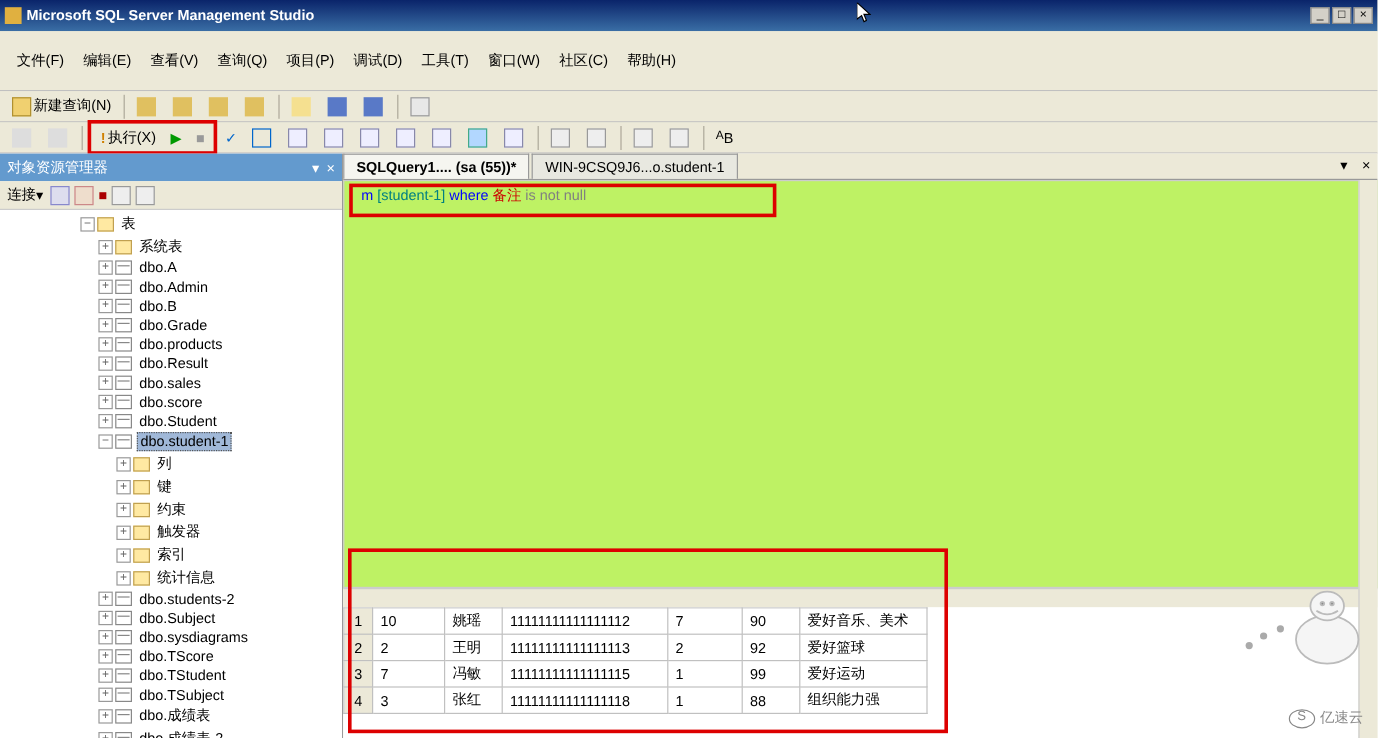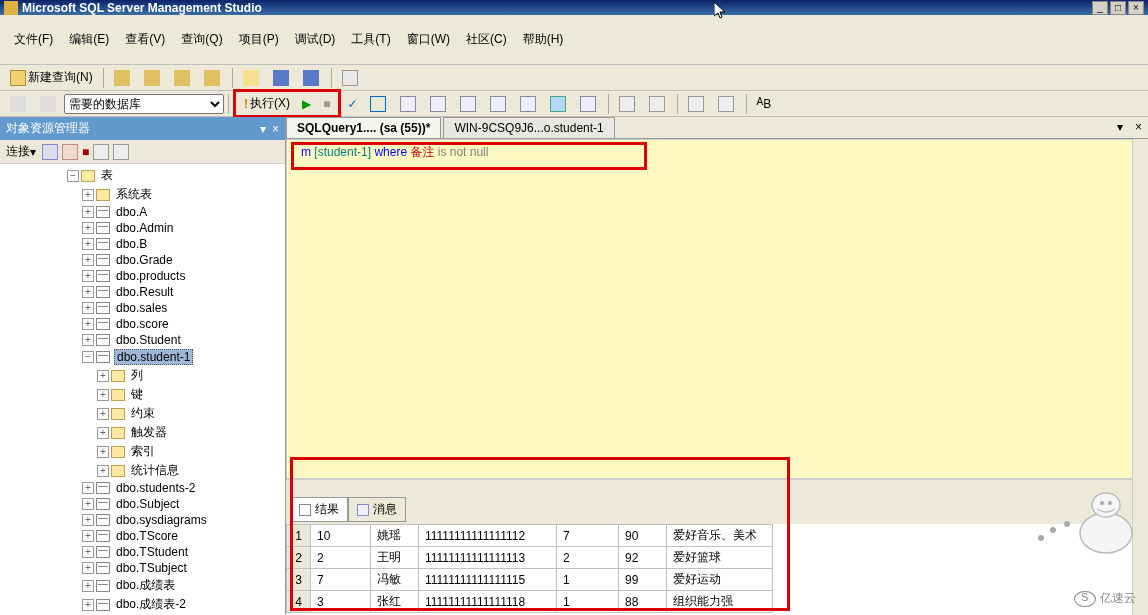--- a/index.html
+++ b/index.html
@@ -1,17 +1,17 @@
 <!DOCTYPE html>
 <html><head>
 <meta charset="utf-8">
 <style>
 * { margin: 0; padding: 0; box-sizing: border-box; font-family: "SimSun", Tahoma, sans-serif; font-size: 12px; }
 body { background: #ece9d8; width: 1148px; height: 615px; overflow: hidden; position: relative; }
-.titlebar { background: linear-gradient(#0a246a, #3a6ea5); color: #fff; height: 15px; display: flex; align-items: center; padding: 0 4px; }
+.titlebar { background: linear-gradient(#0a246a, #3a6ea5); color: #fff; height: 26px; display: flex; align-items: center; padding: 0 4px; }
 .titlebar .icon { width: 14px; height: 14px; background: #e0b040; margin-right: 4px; }
 .titlebar .title { flex: 1; font-weight: bold; }
 .titlebar .wbtn { width: 16px; height: 14px; background: #d4d0c8; margin-left: 2px; border: 1px solid #888; text-align: center; line-height: 12px; font-size: 10px; color: #000; }
 .menubar { background: #ece9d8; display: flex; padding: 14px 6px; border-bottom: 1px solid #c0c0c0; }
 .menubar .mitem { padding: 2px 8px; }
 .toolbar { background: #ece9d8; display: flex; align-items: center; padding: 2px 4px; height: 26px; border-bottom: 1px solid #c0c0c0; }
 .tbtn { display: inline-flex; align-items: center; padding: 2px 4px; margin: 0 1px; border: 1px solid transparent; }
 .tbtn .ico { width: 16px; height: 16px; margin-right: 2px; }
 .tsep { width: 1px; height: 20px; background: #aca899; margin: 0 4px; }
 select { font-size: 12px; height: 20px; }
@@ -31,21 +31,21 @@
 .tree-item .table-ico::before { content: ''; position: absolute; top: 3px; left: 1px; right: 1px; border-top: 1px solid #888; }
 .tree-item.selected .label { background: #a0b8d8; border: 1px dotted #555; padding: 0 2px; }
 .tree-item .label { padding: 0 2px; }
 .ind-1 { padding-left: 65px; }
 .ind-2 { padding-left: 80px; }
 .ind-3 { padding-left: 95px; }
 .right-panel { flex: 1; display: flex; flex-direction: column; background: #fff; position: relative; }
 .tabs { display: flex; background: #ece9d8; border-bottom: 1px solid #999; height: 22px; }
 .tab { padding: 3px 10px; background: #f5f5f0; border: 1px solid #999; border-bottom: none; margin-right: 2px; font-weight: bold; }
 .tab.inactive { font-weight: normal; background: #e8e8e0; }
-.editor { background: #fef9c3; height: 340px; position: relative; border: 1px solid #ccc; margin: 0; overflow: auto; }
+.editor { background: #bef264; height: 340px; position: relative; border: 1px solid #ccc; margin: 0; overflow: auto; }
 .editor-highlight { border: 3px solid #d00; position: absolute; top: 2px; left: 4px; width: 356px; height: 28px; pointer-events: none; }
 .sql-line { font-family: "Courier New", monospace; font-size: 13px; padding: 4px 14px; white-space: pre; }
 .kw-blue { color: #0000ff; }
 .kw-teal { color: #008080; }
 .kw-red { color: #cc0000; }
 .kw-gray { color: #808080; }
 .results-highlight { border: 3px solid #d00; position: absolute; left: 290px; bottom: 4px; width: 500px; height: 154px; pointer-events: none; z-index: 10; }
 .bottom { flex: 1; display: flex; flex-direction: column; background: #ece9d8; }
 .result-tabs { display: flex; padding: 2px 4px; }
 .rtab { padding: 3px 8px; background: #fff; border: 1px solid #999; display: flex; align-items: center; gap: 4px; }
@@ -131,23 +131,20 @@
     </div>
 </div>
 
 <div class="toolbar">
   <div class="tbtn">
       <span class="ico" style="background:#ddd"></span>
     </div>
   <div class="tbtn">
       <span class="ico" style="background:#ddd"></span>
     </div>
-  <select style="width:160px;">
-    <option>需要的数据库</option>
-  </select>
   <div class="tsep"></div>
   <div class="exec-box">
     <div class="tbtn">
       <span style="color:#d08000;font-weight:bold;margin-right:2px;">!</span>
       <span>执行(X)</span>
     </div>
     <div class="tbtn">
         <span style="color:#090;">▶</span>
       </div>
     <div class="tbtn">
@@ -366,30 +363,20 @@
       <div style="flex:1"></div>
       <div style="padding:3px 6px;">▾</div>
       <div style="padding:3px 6px;">×</div>
     </div>
     <div class="editor">
       <div class="sql-line"><span class="kw-blue">m </span><span class="kw-teal">[student-1]</span><span class="kw-blue"> where </span><span class="kw-red">备注</span><span class="kw-gray"> is not null</span></div>
       <div class="editor-highlight"></div>
     </div>
     <div class="hsb"></div>
     <div class="bottom">
-      <div class="result-tabs">
-        <div class="rtab">
-          <span class="ico" style="background:#fff;border:1px solid #888;"></span>
-          <span>结果</span>
-        </div>
-        <div class="rtab inactive">
-          <span class="ico" style="background:#eef;border:1px solid #88c;"></span>
-          <span>消息</span>
-        </div>
-      </div>
       <div class="grid">
         <table class="datagrid">
           <colgroup>
               <col class="rownum">
               <col class="c1">
               <col class="c2">
               <col class="c3">
               <col class="c4">
               <col class="c5">
               <col class="c6">

